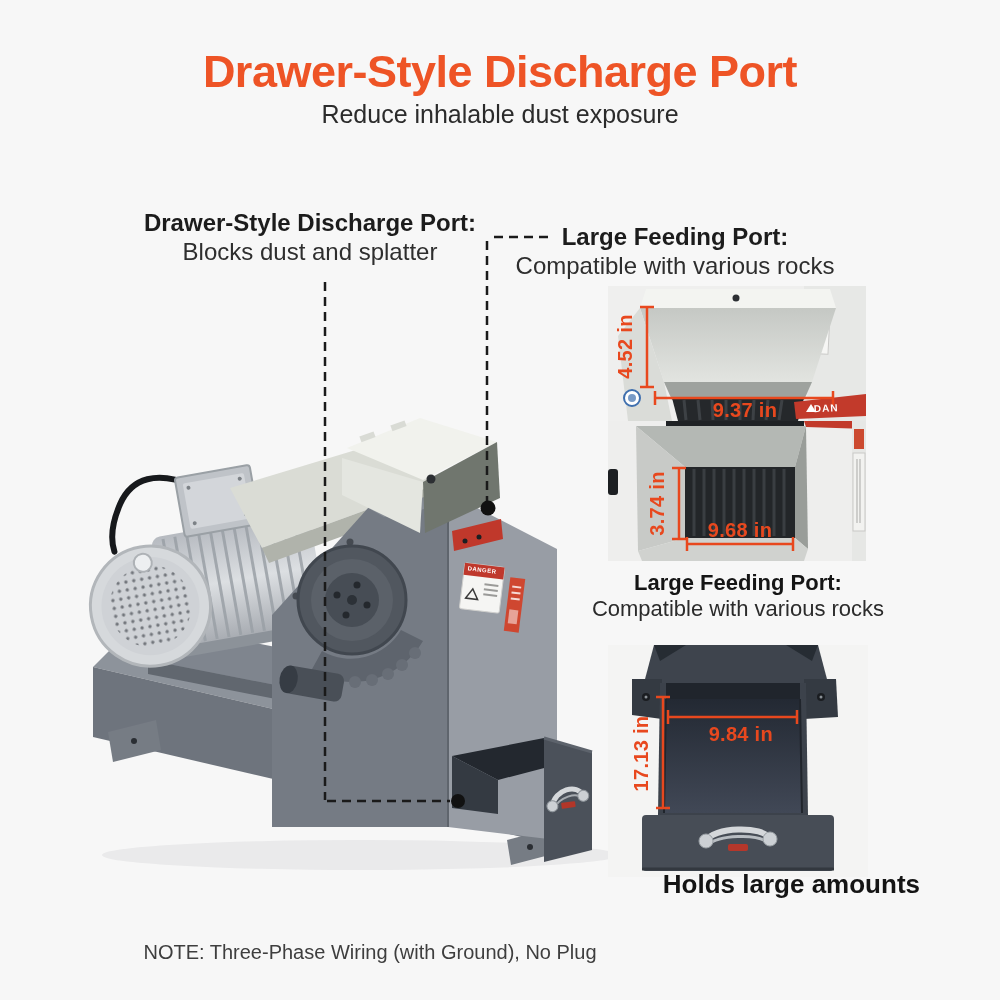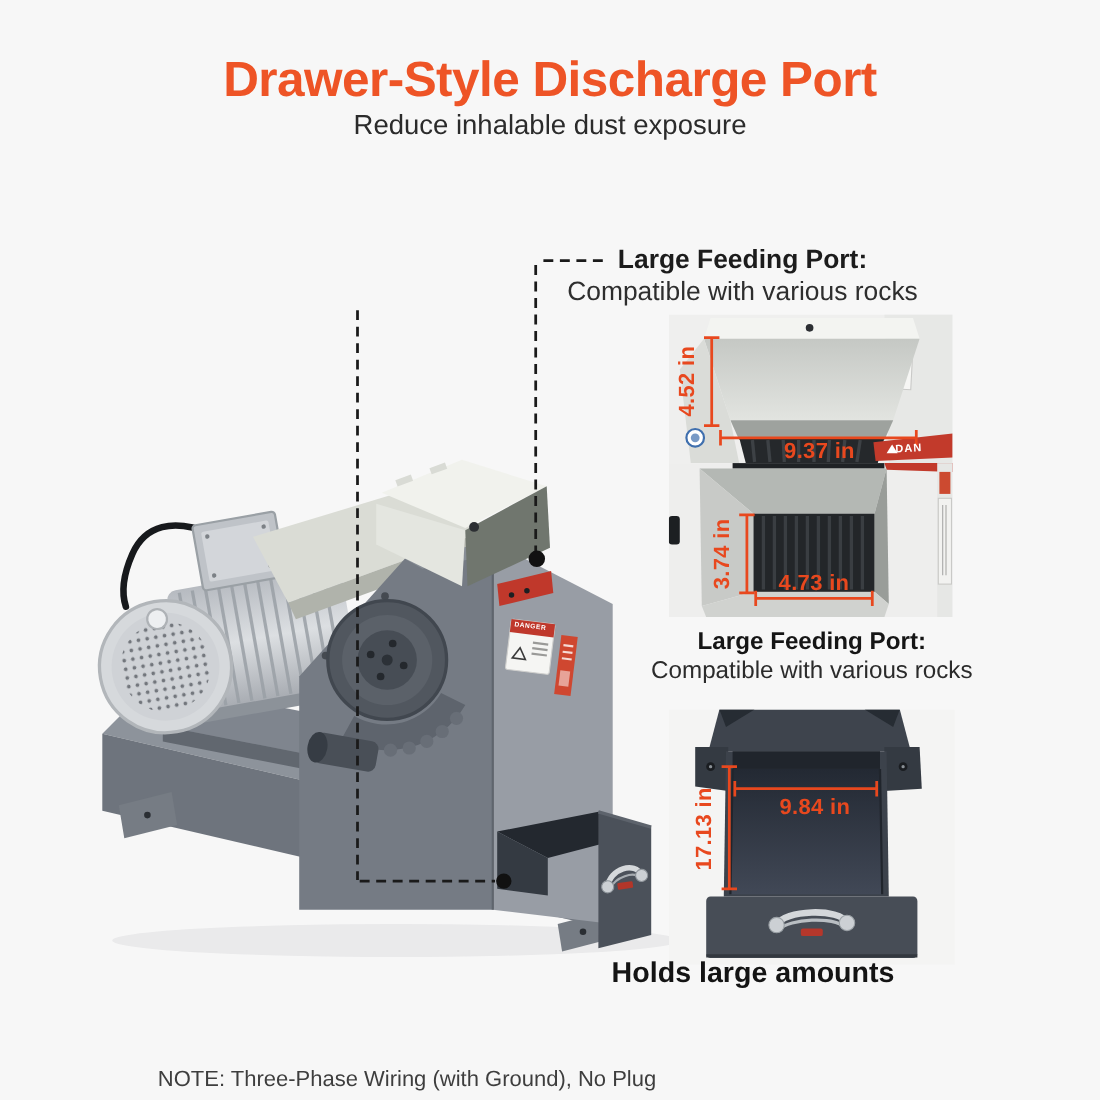--- a/index.html
+++ b/index.html
@@ -8,39 +8,43 @@
   .abs{position:absolute;}
   .title{top:46px;left:0;width:1000px;text-align:center;font-size:45px;font-weight:700;
          letter-spacing:-0.5px;color:#EE5426;}
   .subtitle{top:100px;left:0;width:1000px;text-align:center;font-size:25px;color:#2b2b2b;}
   .callout{text-align:center;color:#1c1c1c;}
   .callout .c-title{font-size:24px;font-weight:700;line-height:29px;}
   .callout .c-desc{font-size:24px;font-weight:400;line-height:29px;color:#2e2e2e;}
   .cap{text-align:center;}
   .cap .c-title{font-size:22px;font-weight:700;line-height:26px;color:#151515;}
   .cap .c-desc{font-size:22px;font-weight:400;line-height:26px;color:#2b2b2b;}
-  .cap2{text-align:left;font-size:26px;font-weight:700;line-height:29px;color:#141414;}
+  .cap2{text-align:right;font-size:26px;font-weight:700;line-height:29px;color:#141414;}
   .dim{color:#E8481E;font-weight:600;font-size:20px;text-align:center;width:80px;
        letter-spacing:0.3px;white-space:nowrap;}
   .dim.rot{transform:rotate(-90deg);}
   .note{font-size:20px;color:#3e3e3e;text-align:center;}
   .danger-txt{font-size:6px;font-weight:700;color:#fff;text-align:center;line-height:11px;
               letter-spacing:0.5px;transform:rotate(7deg);}
   .strip-txt{font-size:10px;font-weight:700;color:#fff;letter-spacing:1px;
              transform:rotate(-3deg);}
   svg{display:block;}
 </style>
 </head>
 <body>
 
 <div class="page">
 
   <div class="abs subtitle">Reduce inhalable dust exposure</div>
   <div class="abs title">Drawer-Style Discharge Port</div>
 
+  <div class="abs callout" style="left:110px;top:208px;width:400px;">
+    <div class="c-title">Drawer-Style Discharge Port:</div>
+    <div class="c-desc">Blocks dust and splatter</div>
+  </div>
 
   <div class="abs callout" style="left:495px;top:222px;width:360px;">
     <div class="c-title">Large Feeding Port:</div>
     <div class="c-desc">Compatible with various rocks</div>
   </div>
 
   <svg class="abs" style="left:60px;top:400px;" width="560" height="480" viewBox="0 0 560 480">
     <defs>
       <linearGradient id="motorGrad" x1="0" y1="0" x2="0" y2="1">
         <stop offset="0" stop-color="#b6bac0"></stop>
@@ -298,21 +302,21 @@
     <g stroke="#E8481E" stroke-width="2.5">
       <line x1="71" y1="47" x2="71" y2="118"></line>
       <line x1="64" y1="47" x2="78" y2="47"></line>
         <line x1="64" y1="118" x2="78" y2="118"></line>
       <line x1="79" y1="123" x2="185" y2="123"></line>
       <line x1="79" y1="116" x2="79" y2="130"></line>
         <line x1="185" y1="116" x2="185" y2="130"></line>
     </g>
   </svg>
   <div class="abs dim rot" style="left:617px;top:492px;">3.74 in</div>
-  <div class="abs dim" style="left:700px;top:519px;">4.73 in</div>
+  <div class="abs dim" style="left:700px;top:519px;">9.68 in</div>
 
   <div class="abs cap" style="left:556px;top:570px;width:364px;">
     <div class="c-title">Large Feeding Port:</div>
     <div class="c-desc">Compatible with various rocks</div>
   </div>
 
   <svg class="abs" style="left:608px;top:645px;" width="260" height="232" viewBox="0 0 260 232">
     <defs>
       <linearGradient id="floorGrad" x1="0" y1="0" x2="0" y2="1">
         <stop offset="0" stop-color="#232933"></stop>
@@ -358,15 +362,15 @@
         <line x1="48" y1="163" x2="62" y2="163"></line>
     </g>
   </svg>
   <div class="abs dim" style="left:693px;top:723px;text-align:right;">9.84 in</div>
   <div class="abs dim rot" style="left:596px;top:742px;width:90px;">17.13 in</div>
 
   <div class="abs cap2" style="left:556px;top:870px;width:364px;">
     <div>Holds large amounts</div>
   </div>
 
-  <div class="abs note" style="left:110px;top:970px;width:520px;">NOTE: Three-Phase Wiring (with Ground), No Plug</div>
+  <div class="abs note" style="left:110px;top:941px;width:520px;">NOTE: Three-Phase Wiring (with Ground), No Plug</div>
 
 </div>
 
 </body></html>

